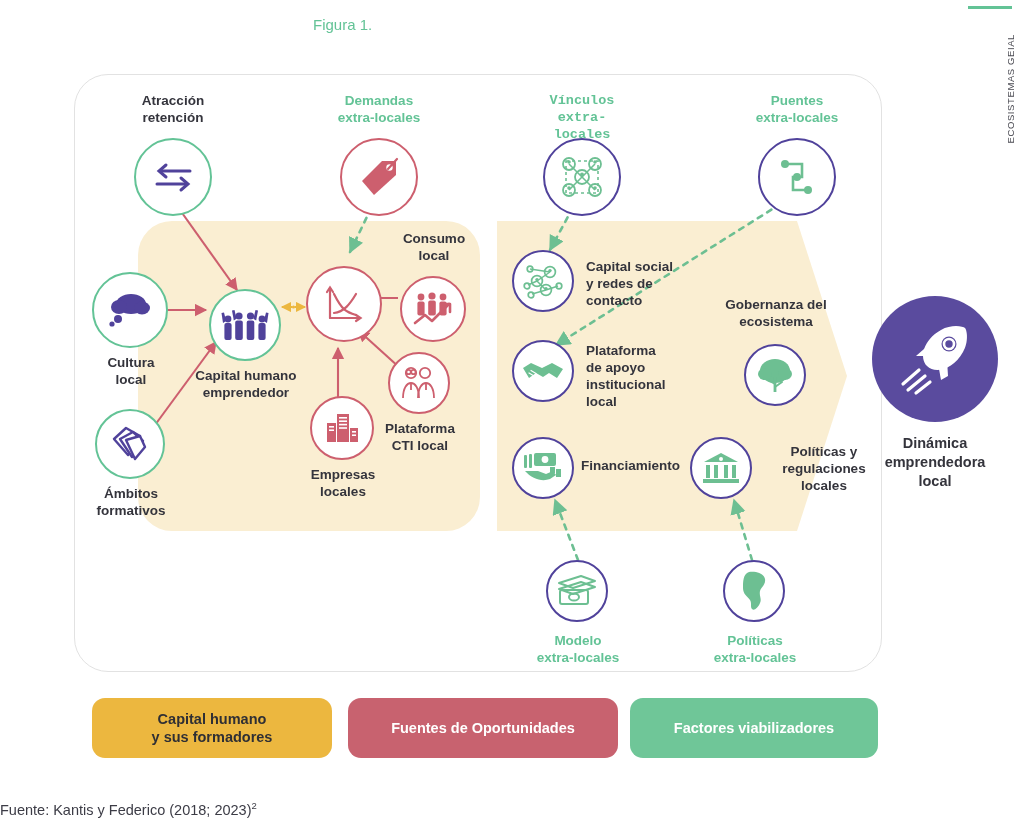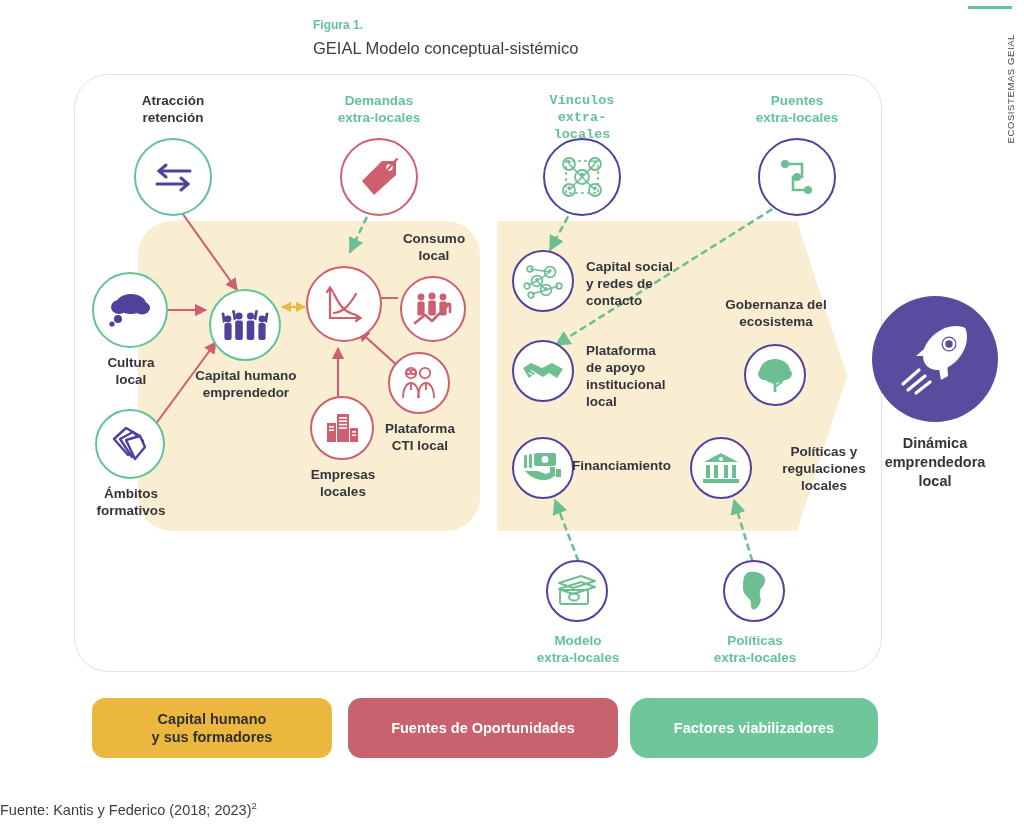--- a/index.html
+++ b/index.html
@@ -13,22 +13,22 @@
     position: relative;
     font-family: "Liberation Sans", sans-serif;
     color: #3a3a42;
     overflow: hidden;
   }
   .abs { position: absolute; }
 
   
   #fig-header { left: 313px; top: 14px; }
   #fig-number {
-    font-size: 12px;
-    font-weight: bold;
+    font-size: 15px;
+    font-weight: normal;
     color: #63c396;
     line-height: 22px;
   }
   #fig-title {
     font-size: 16.5px;
     color: #3c3c46;
     line-height: 24px;
     white-space: nowrap;
   }
 
@@ -109,21 +109,21 @@
     align-items: center;
     justify-content: center;
     text-align: center;
     font-size: 14.5px;
     font-weight: bold;
     line-height: 18px;
     white-space: pre-line;
   }
   #legend-0 { left: 92px;  top: 698px; width: 240px; background: #ecb73f; color: #2f2f34; }
   #legend-1 { left: 348px; top: 698px; width: 270px; background: #c8626f; color: #ffffff; }
-  #legend-2 { left: 630px; top: 698px; width: 248px; background: #6fc698; color: #ffffff; border-radius: 18px; }
+  #legend-2 { left: 630px; top: 698px; width: 248px; background: #6fc698; color: #ffffff; }
 
   
   #source-note {
     left: 0; top: 800px;
     width: 1000px;
     font-size: 14.5px;
     color: #3c3c46;
   }
   #source-note sup { font-size: 9.5px; }
 
@@ -131,21 +131,20 @@
   #arrow-layer {
     left: 0; top: 0; width: 1024px; height: 832px;
     pointer-events: none;
   }
 </style>
 </head>
 <body>
 
 <div id="fig-header" class="abs">
   <div id="fig-number">Figura 1.</div>
-  <div id="fig-title">GEIAL Modelo conceptual-sistémico</div>
 </div>
 
 <div id="edge-rule" class="abs"></div>
 <div id="edge-label" class="abs">ECOSISTEMAS GEIAL</div>
 
 <div id="outer-frame" class="abs"></div>
 
 <div id="panel-left" class="abs"></div>
 <div id="panel-right" class="abs">
   <svg width="350" height="310" viewBox="0 0 350 310">
@@ -478,21 +477,21 @@
         <rect x="12" y="4" width="22" height="13" rx="2"></rect>
       </g>
       <circle cx="23" cy="10.5" r="3.4" fill="#ffffff"></circle>
       <g fill="#6dbf92">
         <path d="M3 22 C10 30, 20 33, 28 30 L34 26 L31 22 L24 25 L16 22 Z"></path>
         <rect x="28" y="18" width="5" height="6"></rect>
         <rect x="34" y="20" width="5" height="8"></rect>
       </g>
     </svg>
   </div>
-  <div class="label left" style="left:60px; top:20px; width:130px;">Financiamiento</div>
+  <div class="label left" style="left:69px; top:20px; width:130px;">Financiamiento</div>
 </div>
 
 <div class="node abs" style="left:690px; top:437px; width:64px;">
   <div class="circle c-purple" style="left:0; top:0; width:62px; height:62px;">
     <svg width="40" height="36" viewBox="0 0 40 36">
       <g fill="#6dbf92">
         <path d="M20 3 L37 12 L3 12 Z"></path>
         <rect x="5" y="15" width="4" height="13"></rect>
         <rect x="13" y="15" width="4" height="13"></rect>
         <rect x="23" y="15" width="4" height="13"></rect>

